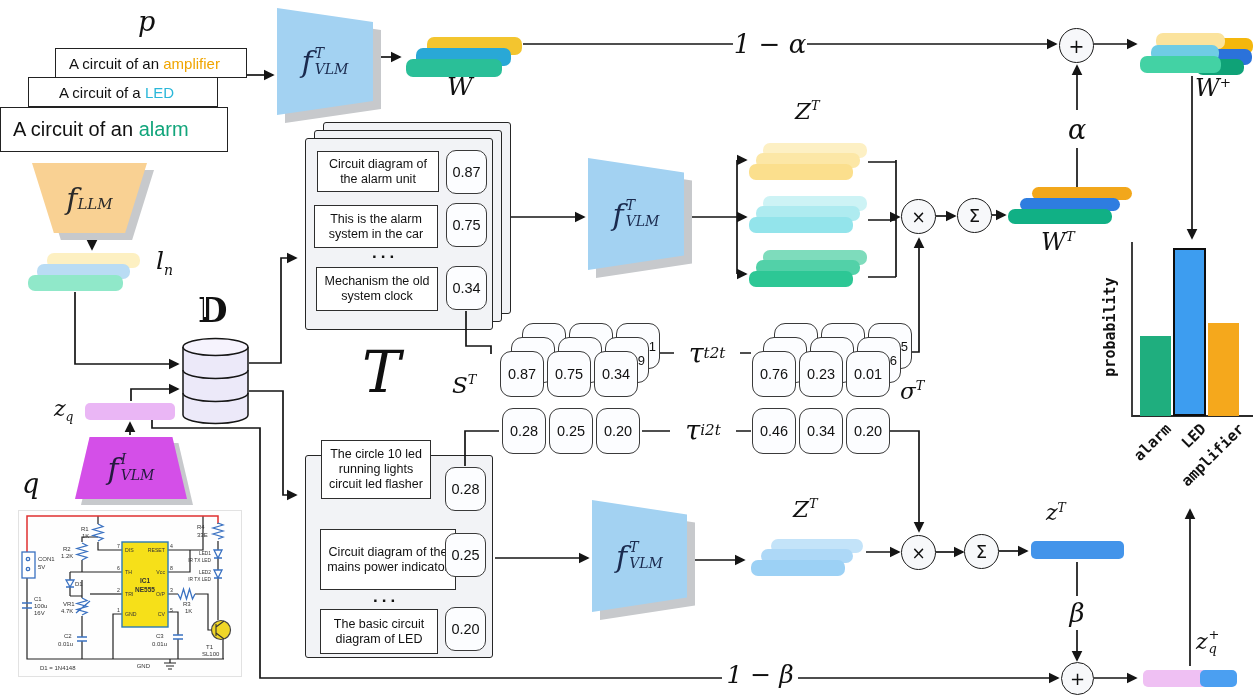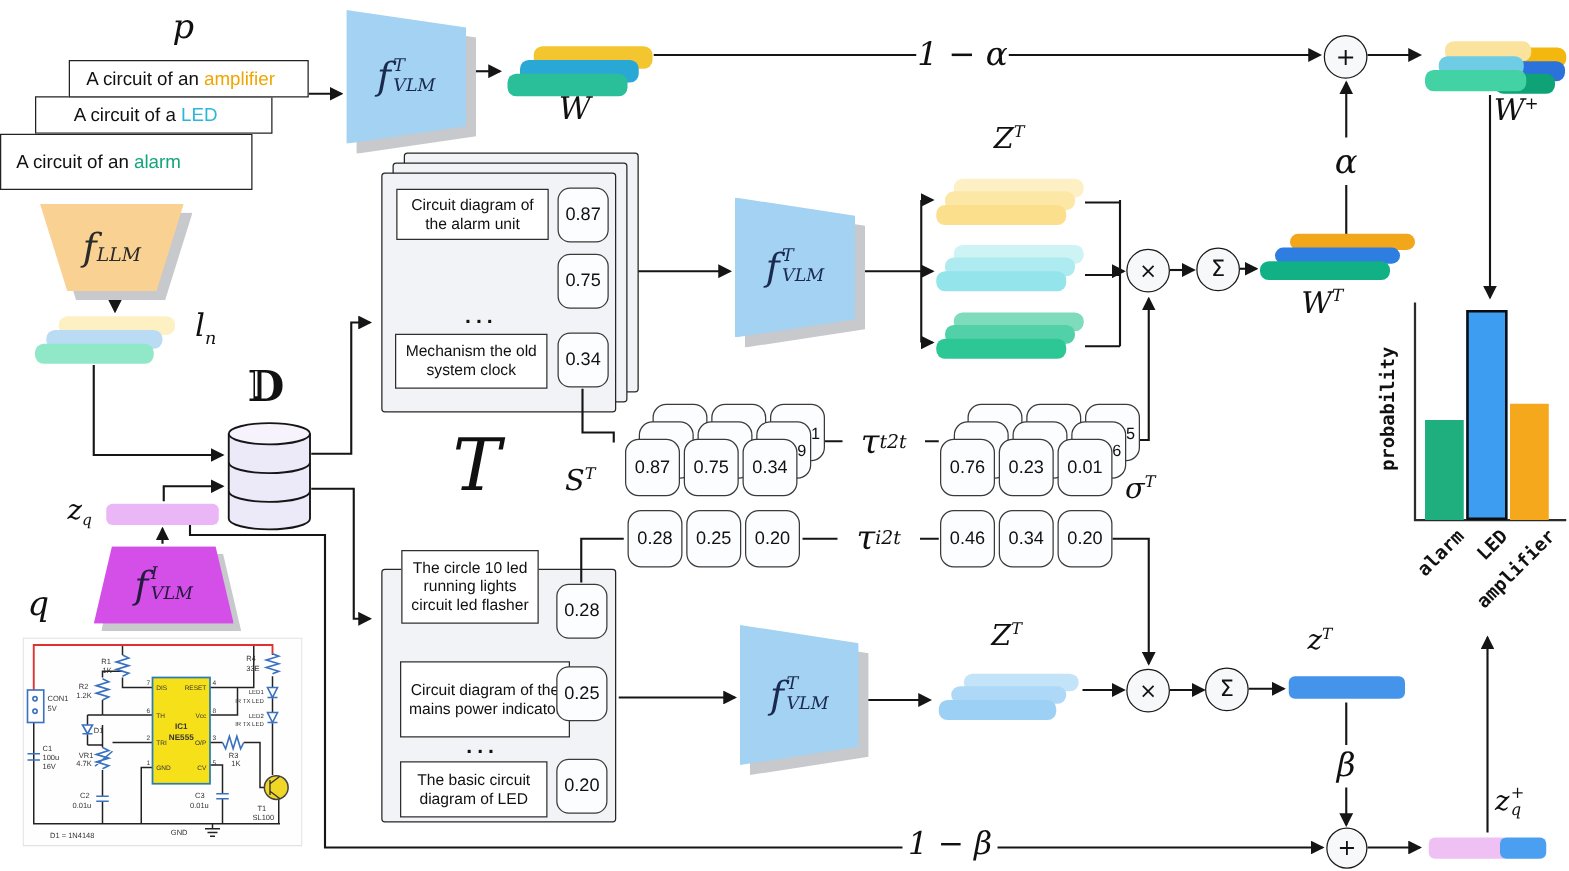--- a/index.html
+++ b/index.html
@@ -125,21 +125,21 @@
   </svg>
 
   <div class="mathlbl" style="left:138px;top:6px;font-size:27px;">p</div>
 
   <div class="abs" style="left:28px;top:77px;width:190px;height:30px;background:#fff;border:1.6px solid #222;z-index:2;display:flex;align-items:center;padding-left:30px;font-size:15px;box-sizing:border-box;">
     <span><span>A circuit of a </span><span style="color:#2ab7d9;">LED</span></span>
   </div>
   <div class="abs" style="left:55px;top:48px;width:192px;height:30px;background:#fff;border:1.6px solid #222;z-index:2;display:flex;align-items:center;padding-left:13px;font-size:15px;box-sizing:border-box;">
     <span><span>A circuit of an </span><span style="color:#f0a500;">amplifier</span></span>
   </div>
-  <div class="abs" style="left:0px;top:107px;width:202px;height:45px;background:#fff;border:1.6px solid #222;z-index:2;display:flex;align-items:center;padding-left:12px;font-size:15px;box-sizing:border-box;">
+  <div class="abs" style="left:0px;top:107px;width:228px;height:45px;background:#fff;border:1.6px solid #222;z-index:2;display:flex;align-items:center;padding-left:12px;font-size:20px;box-sizing:border-box;">
     <span><span>A circuit of an </span><span style="color:#12a57b;">alarm</span></span>
   </div>
 
   <div class="trapshadow clipR" style="left:285px;top:16px;width:96px;height:107px;"></div>
   <div class="trap clipR" style="left:277px;top:8px;width:96px;height:107px;background:#a3d2f2;">
     <span class="flabel">
         <span class="fbase">f</span>
         <span class="fstack">
           <span>T</span>
           <span>VLM</span>
@@ -225,20 +225,21 @@
   <div class="bar" style="left:749px;top:217px;width:104px;height:16px;background:#93e4eb;"></div>
   <div class="bar" style="left:763px;top:250px;width:104px;height:15px;background:#7edcbc;"></div>
   <div class="bar" style="left:756px;top:260px;width:104px;height:15px;background:#52d1a8;"></div>
   <div class="bar" style="left:749px;top:271px;width:104px;height:16px;background:#2dc795;"></div>
 
   <div class="panel" style="left:323px;top:122px;height:192px;"></div>
   <div class="panel" style="left:314px;top:130px;height:192px;"></div>
   <div class="panel" style="left:305px;top:138px;height:192px;"></div>
   <div class="tbox" style="left:317px;top:151px;width:122px;height:41px;">Circuit diagram of the alarm unit</div>
   <div class="pill sm" style="left:446px;top:150px;">0.87</div>
+  <div class="tbox" style="left:314px;top:205px;width:124px;height:43px;">This is the alarm system in the car</div>
   <div class="pill sm" style="left:446px;top:203px;">0.75</div>
   <div class="dots" style="left:372px;top:243px;">...</div>
   <div class="tbox" style="left:316px;top:267px;width:122px;height:44px;">Mechanism the old system clock</div>
   <div class="pill sm" style="left:446px;top:266px;">0.34</div>
 
   <div class="panel" style="left:305px;top:455px;height:203px;"></div>
   <div class="tbox" style="left:321px;top:440px;width:110px;height:59px;">The circle 10 led running lights circuit led flasher</div>
   <div class="pill sm" style="left:445px;top:467px;">0.28</div>
   <div class="tbox" style="left:320px;top:529px;width:136px;height:61px;">Circuit diagram of the mains power indicator</div>
   <div class="pill sm" style="left:445px;top:533px;">0.25</div>

